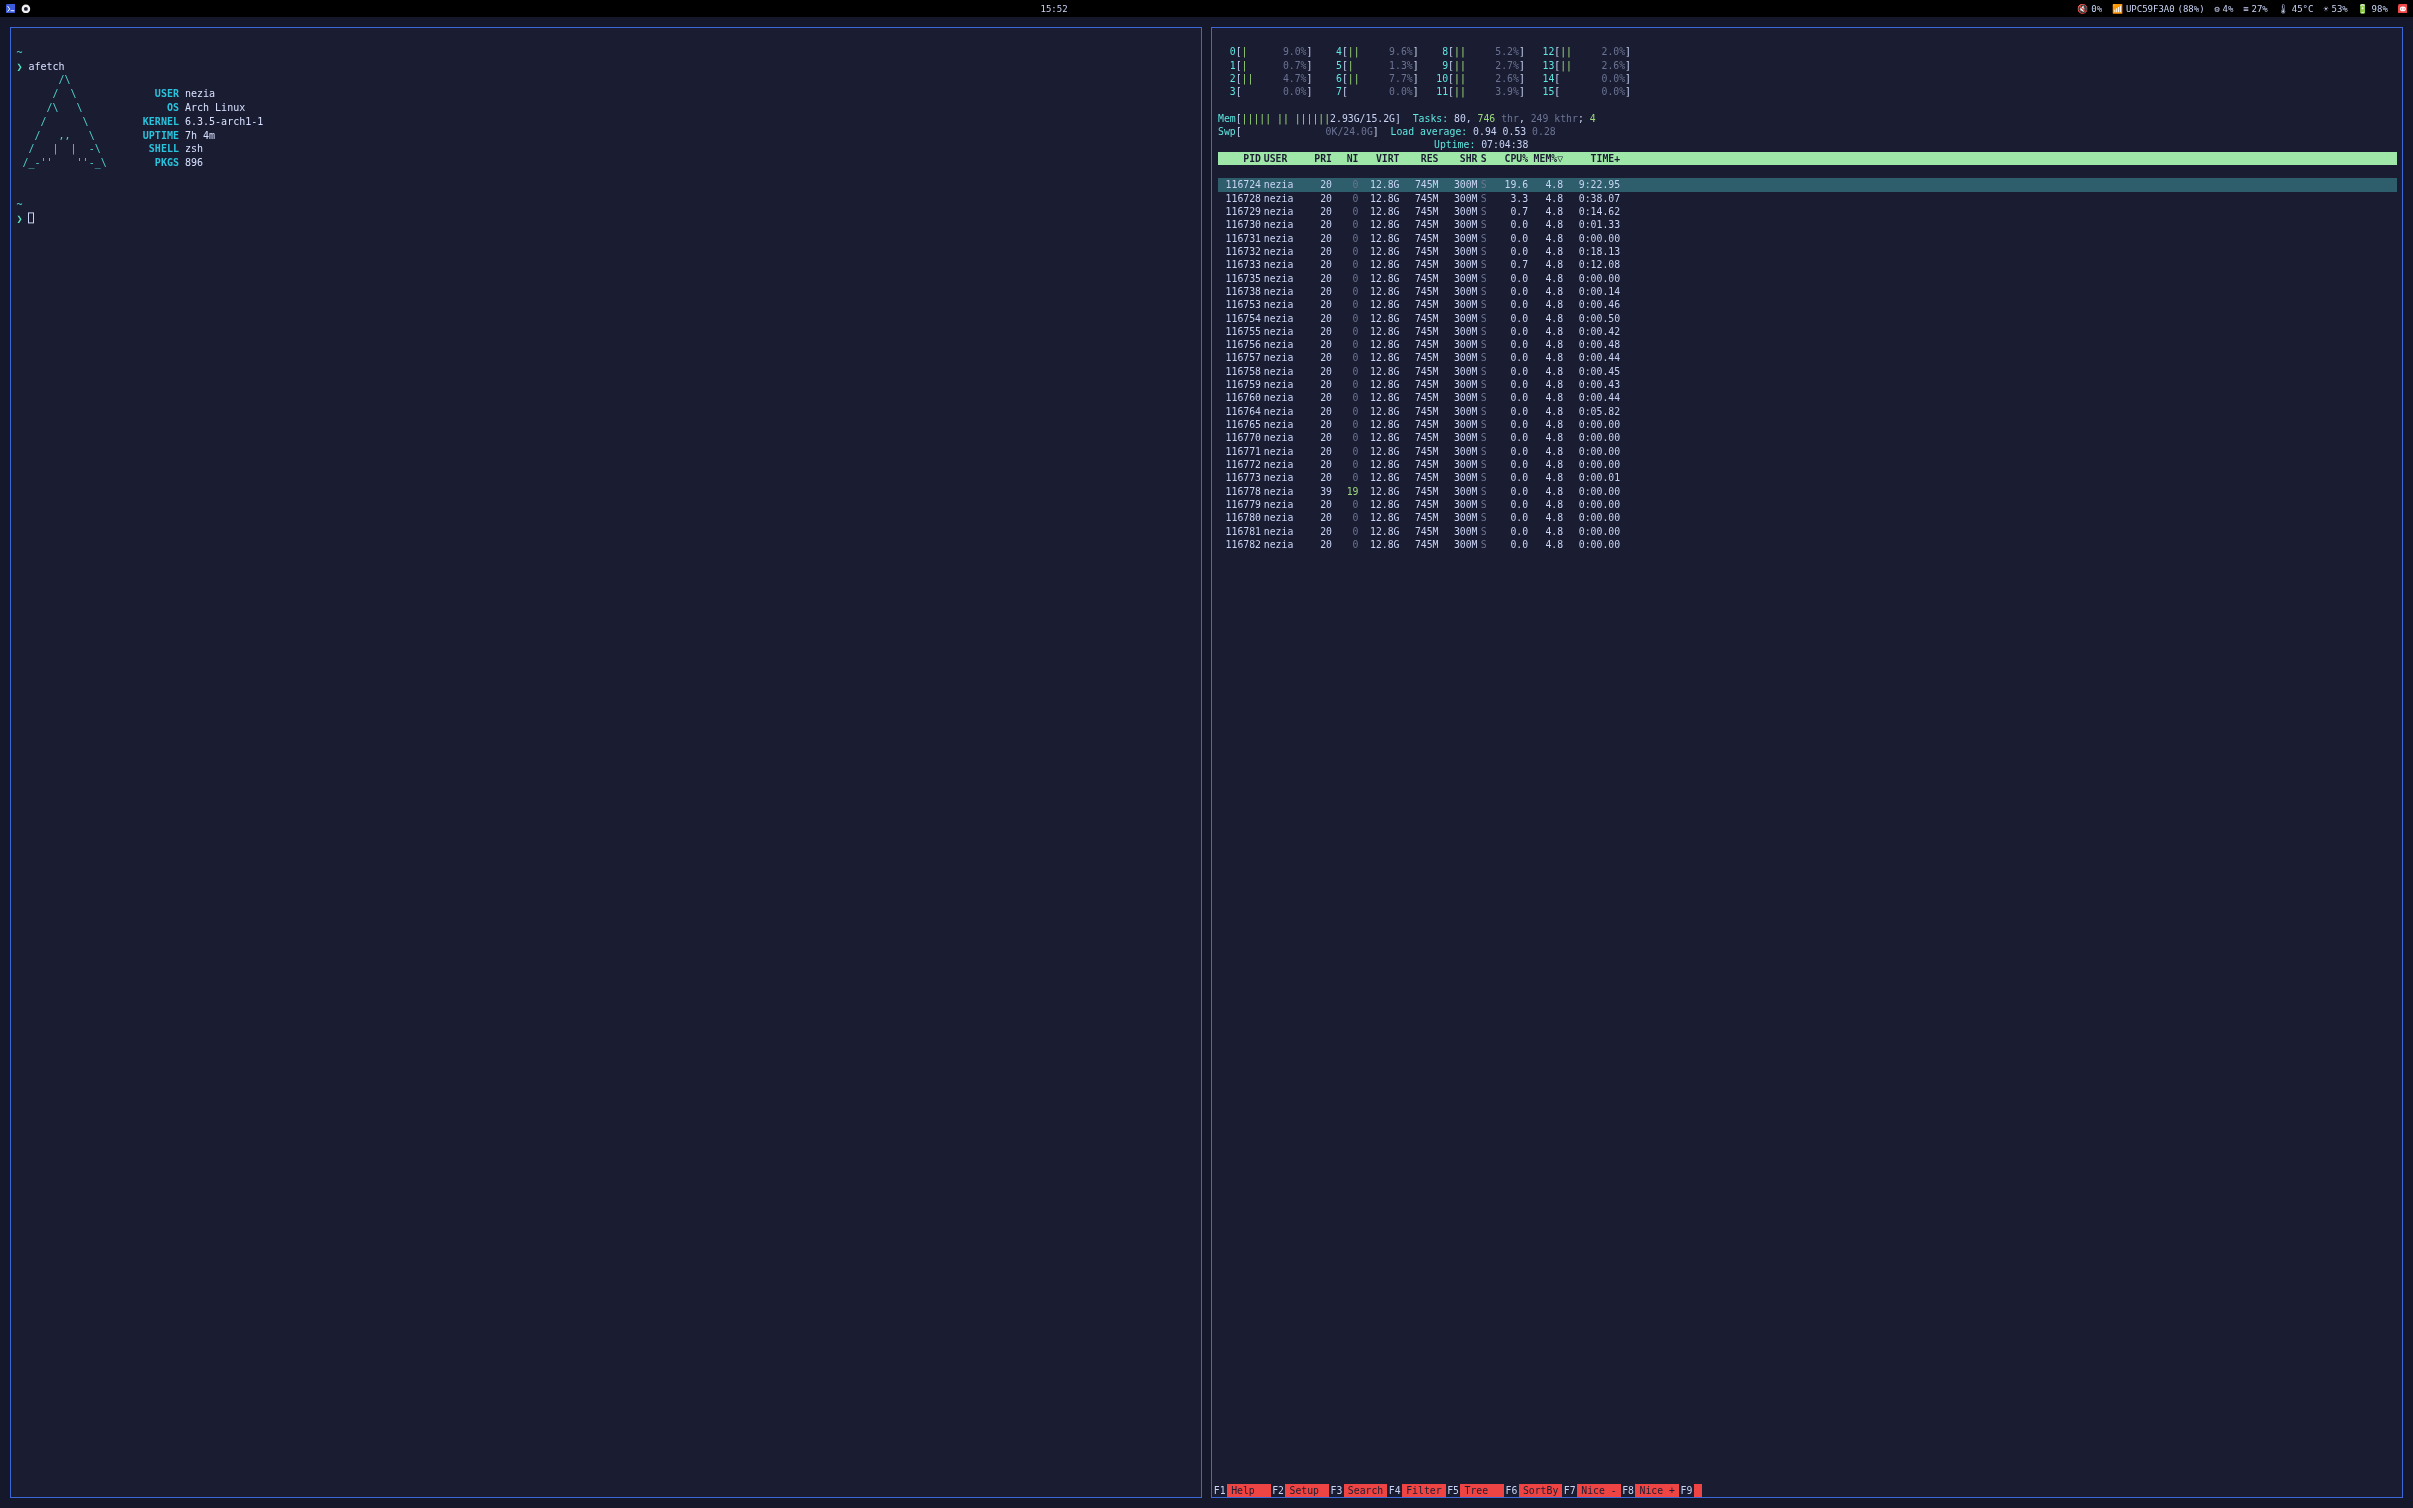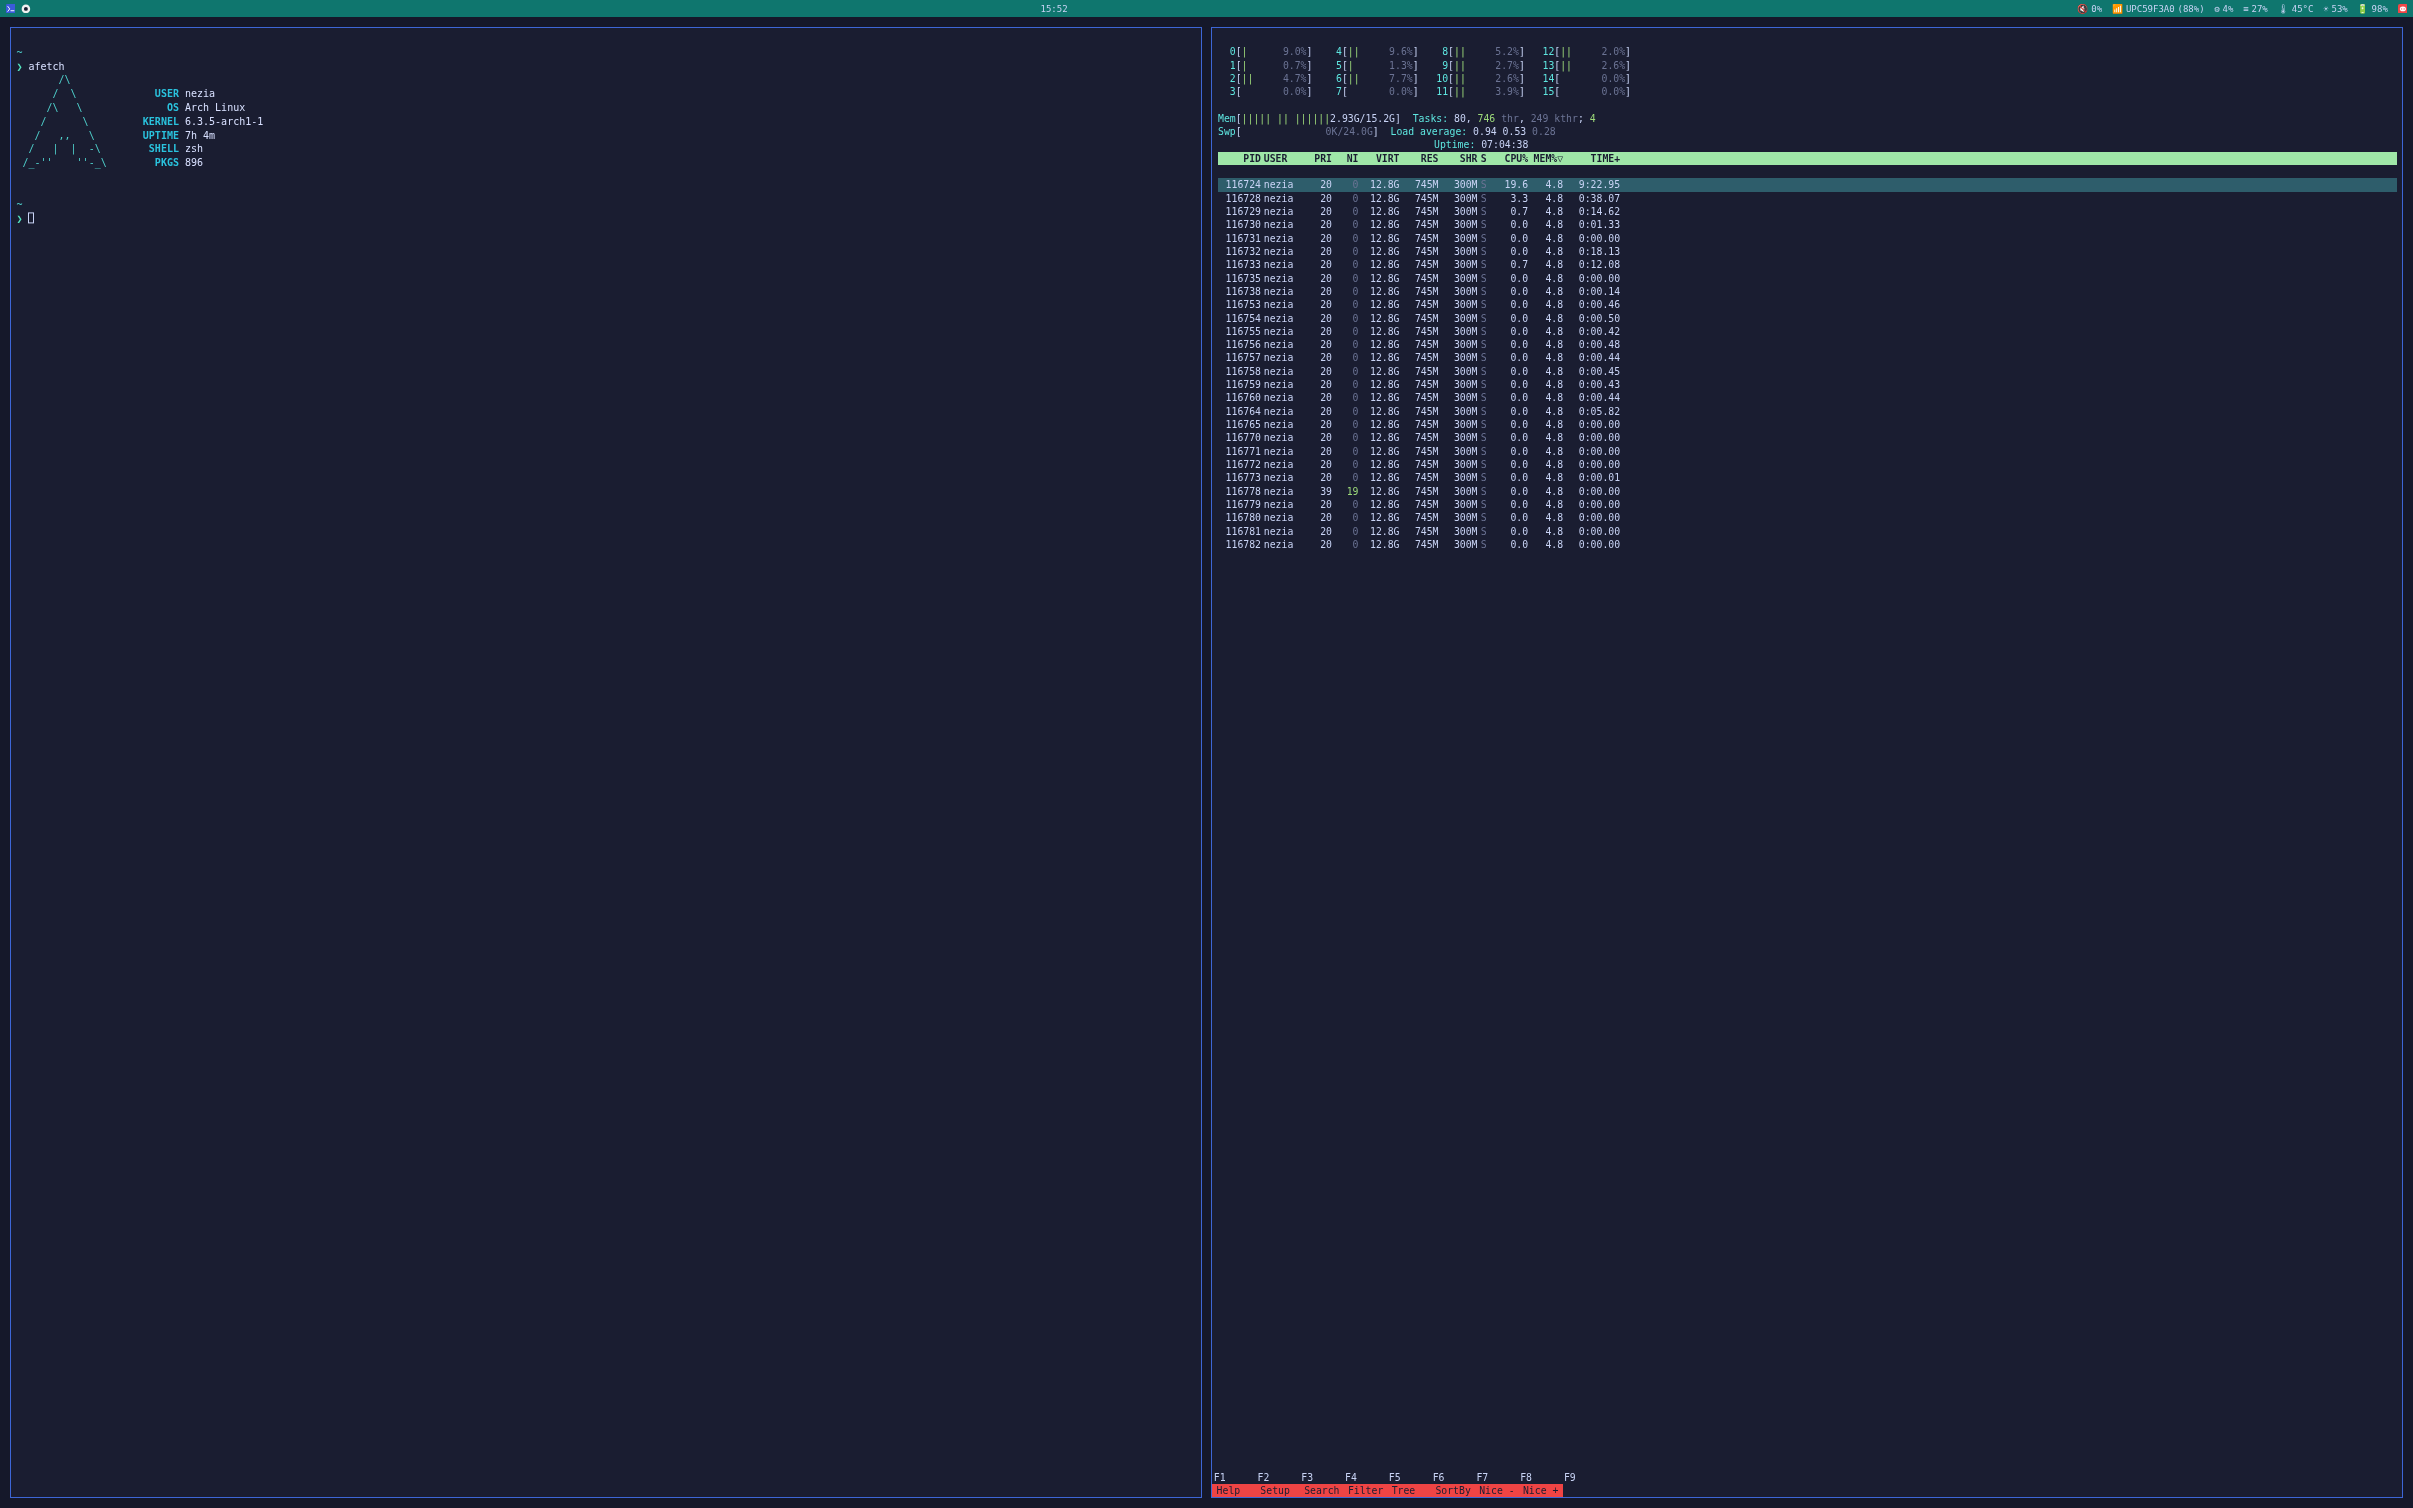--- a/index.html
+++ b/index.html
@@ -7,21 +7,21 @@
     width: 100%; height: 100%;
     background: #15182a;
     font-family: "Menlo", "Consolas", "DejaVu Sans Mono", monospace;
     font-size: 10px;
     color: #c8d3f5;
     overflow: hidden;
   }
   
   .taskbar {
     height: 17px;
-    background: #0f766e;
+    background: #000000;
     display: flex;
     align-items: center;
     padding: 0 5.6px;
     color: #c8d3f5;
     font-size: 9px;
   }
   .taskbar .left { display: flex; align-items: center; gap: 5.6px; }
   .taskbar .center { flex: 1; text-align: center; }
   .taskbar .right { display: flex; align-items: center; gap: 9.8px; }
   .taskbar .item { display: flex; align-items: center; gap: 2.8px; }
@@ -92,21 +92,21 @@
   .col.time  { width: 57px; }
   .ni-zero   { color: #6b7394; }
   .virt-c    { color: #c8d3f5; }
   .s-c       { color: #6b7394; }
   .fkeys {
     position: absolute;
     bottom: 0; left: 0; right: 0;
     display: flex;
     font-size: 9.8px;
   }
-  .fkey { display:flex;flex-direction:column; }
+  .fkey { display:flex; }
   .fkey .k { color:#c8d3f5; background:#1a1d31; padding:0 1.4px;}
   .fkey .l { background:#ef4444; color:#1a1d31; padding:0 4.2px; }
 </style>
 </head>
 <body>
 
 <div class="taskbar">
   <div class="left">
     <span class="tray-icon">
       <svg viewBox="0 0 16 16">

